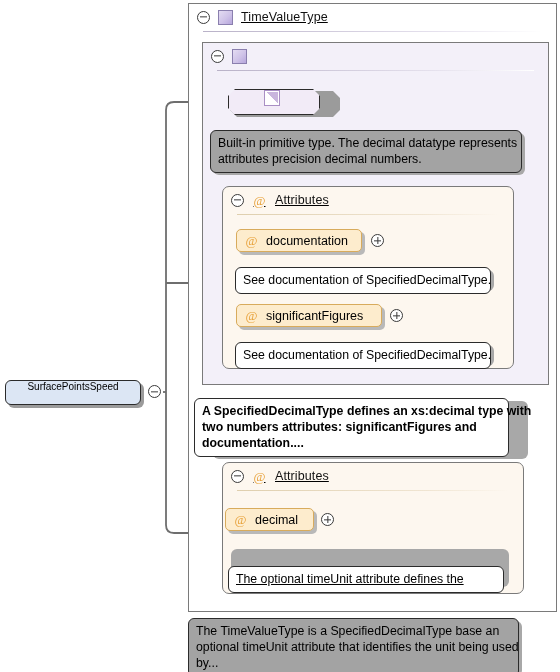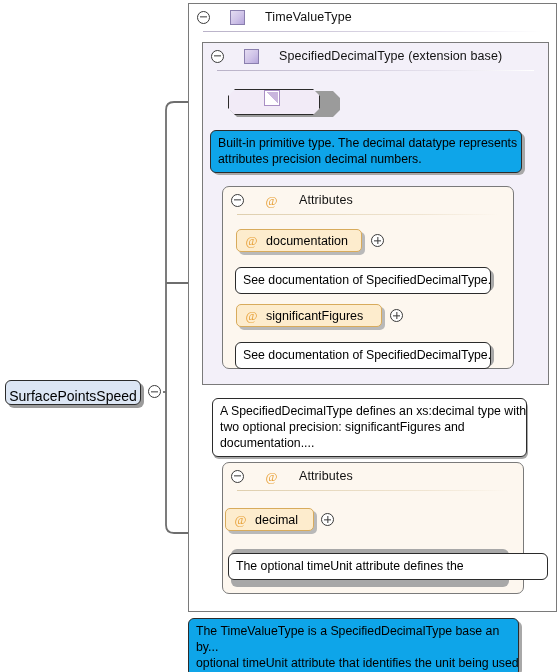--- a/index.html
+++ b/index.html
@@ -33,21 +33,22 @@
   .group-box.purple-bg { background: #f3f0f9; }
   .group-box.orange-bg { background: #fdf7ef; }
   .group-box.rounded { border-radius: 7px; }
 
   
   .grp-header {
     display: flex;
     align-items: center;
     height: 26px;
     padding-left: 8px;
-    gap: 20px;
+    gap: 8px;
+    text-decoration: underline;
   }
   .grp-title {
     font-size: 12.5px;
     color: #111;
     white-space: nowrap;
     letter-spacing: 0.1px;
   }
   .grp-rule {
     height: 1px;
     margin: 1px 14px 0 14px;
@@ -150,47 +151,47 @@
     position: absolute;
     background: #b9b9b9;
     border-radius: 5px;
   }
   .attr-label { font-size: 12.5px; white-space: nowrap; }
 
   
   .elem-node {
     position: absolute;
     display: flex;
-    align-items: flex-end;
+    align-items: flex-start;
     justify-content: center;
     height: 25px;
     padding: 0 12px;
     background: #dce6f4;
     border: 1.3px solid #2b2b2b;
     border-radius: 6px;
-    font-size: 14px;
+    font-size: 10px;
     white-space: nowrap;
   }
   .elem-shadow {
     position: absolute;
     background: #9b9b9b;
     border-radius: 6px;
   }
 
   
   .doc {
     position: absolute;
     border: 1.3px solid #2b2b2b;
     border-radius: 6px;
     padding: 4px 7px 5px 7px;
     font-size: 12.3px;
     line-height: 16px;
     background: #ffffff;
   }
-  .doc.purple { background: #0ea5e9; }
+  .doc.purple { background: #a3a3a3; }
   .doc.white  { background: #ffffff; }
   .doc-tail {
     position: absolute;
     width: 16px; height: 9px;
     overflow: hidden;
     left: 12px;
     top: -9px;
   }
   .doc-tail::before {
     content: "";
@@ -247,21 +248,20 @@
       <div class="type-icon"></div>
       <span class="grp-title">TimeValueType</span>
     </div>
     <div class="grp-rule"></div>
   </div>
 
   <div class="group-box purple-bg" style="left:202px; top:42px; width:347px; height:343px;">
     <div class="grp-header">
       <div class="circ"></div>
       <div class="type-icon"></div>
-      <span class="grp-title">SpecifiedDecimalType (extension base)</span>
     </div>
     <div class="grp-rule"></div>
   </div>
 
   <div class="oct-wrap" style="left:228px; top:89px; width:110px; height:26px;">
     <div class="oct-shadow"></div>
     <div class="oct-node" style="left:0; top:0; width:92px;flex-direction:column;">
       <div class="prim-icon"></div>
       <span class="oct-label">xs:decimal</span>
     </div>
@@ -307,24 +307,24 @@
     <div class="circ plus"></div>
   </div>
 
   <div class="doc-shadow" style="left:238px; top:345px; width:256px; height:21px;"></div>
   <div class="doc white" style="left:235px; top:342px; width:256px;">
     <div class="doc-tail"></div>
     <div class="nowrapline">See documentation of SpecifiedDecimalType.</div>
   </div>
 
   <div class="doc-shadow" style="left:213px; top:401px; width:315px; height:58px;"></div>
-  <div class="doc white" style="left:212px; top:398px; width:315px;">
+  <div class="doc white" style="left:194px; top:398px; width:315px;font-weight:bold;">
     <div class="doc-tail"></div>
     <div class="nowrapline">A SpecifiedDecimalType defines an xs:decimal type with</div>
-    <div class="nowrapline">two optional precision: significantFigures and</div>
+    <div class="nowrapline">two numbers attributes: significantFigures and</div>
     <div class="nowrapline">documentation....</div>
   </div>
 
   <div class="group-box orange-bg rounded" style="left:222px; top:462px; width:302px; height:132px;">
     <div class="grp-header">
       <div class="circ"></div>
       <div class="at-icon">@</div>
       <span class="grp-title">Attributes</span>
     </div>
     <div class="grp-rule orange"></div>
@@ -333,26 +333,26 @@
   <div class="attr-pill-shadow" style="left:228px; top:511px; width:89px; height:23px;"></div>
   <div class="attr-pill" style="left:225px; top:508px; width:89px;">
     <div class="at-icon">@</div>
     <span class="attr-label">decimal</span>
   </div>
   <div class="abs" style="left:321px; top:513px;">
     <div class="circ plus"></div>
   </div>
 
   <div class="doc-shadow" style="left:231px; top:549px; width:278px; height:38px;"></div>
-  <div class="doc white" style="left:228px; top:553px; width:320px;">
+  <div class="doc white" style="left:228px; top:566px; width:276px;text-decoration:underline;">
     <div class="doc-tail"></div>
     <div class="nowrapline">The optional timeUnit attribute defines the</div>
   </div>
 
   <div class="doc-shadow" style="left:191px; top:621px; width:331px; height:55px;"></div>
   <div class="doc purple" style="left:188px; top:618px; width:331px;">
     <div class="doc-tail"></div>
     <div class="nowrapline">The TimeValueType is a SpecifiedDecimalType base an</div>
+    <div class="nowrapline">optional timeUnit attribute that identifies the unit being used</div>
     <div class="nowrapline">by...</div>
-    <div class="nowrapline">optional timeUnit attribute that identifies the unit being used</div>
   </div>
 
 </div>
 
 </body></html>

